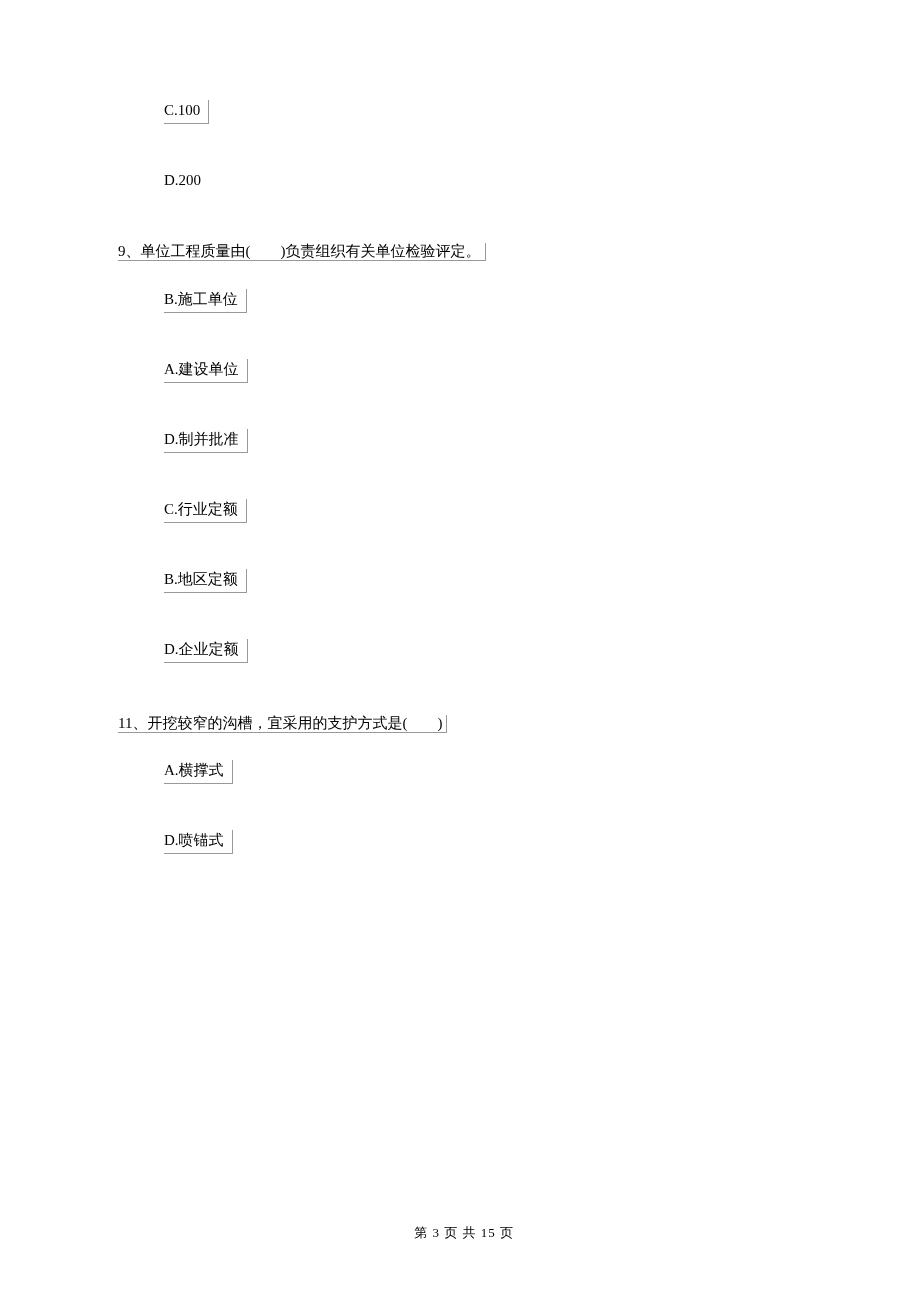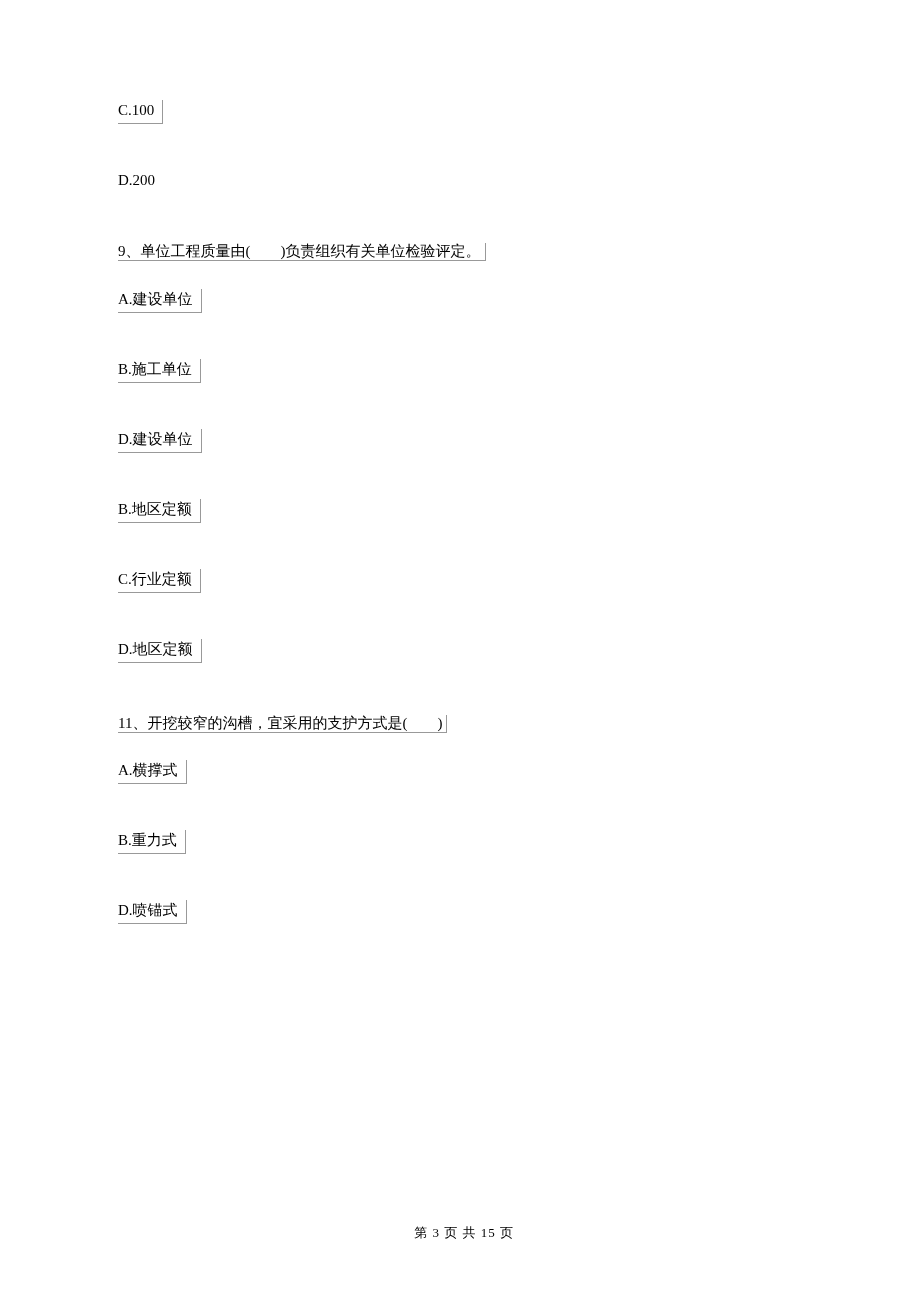--- a/index.html
+++ b/index.html
@@ -14,20 +14,21 @@
       font-family: "SimSun", "宋体", serif;
       font-size: 15px;
       color: #000;
       line-height: 1.4;
       position: relative;
     }
     .page {
       padding: 100px 120px 0 118px;
     }
     .option {
+      margin-left: 46px;
       margin-bottom: 23px;
       display: inline-block;
     }
     .option.bordered {
       border-bottom: 1px solid #999;
       border-right: 1px solid #999;
       padding-right: 8px;
       padding-bottom: 2px;
     }
     .question {
@@ -62,47 +63,44 @@
     <span class="option bordered">C.100</span>
   </div>
   <div class="option-wrap">
     <span class="option">D.200</span>
   </div>
 
   <div class="question">
     <span class="q-inline-border">9、单位工程质量由(　　)负责组织有关单位检验评定。</span>
   </div>
   <div class="option-wrap">
+    <span class="option bordered">B.施工单位</span>
+  </div>
+  <div class="option-wrap">
     <span class="option bordered">A.建设单位</span>
   </div>
   <div class="option-wrap">
-    <span class="option bordered">B.施工单位</span>
-  </div>
-  <div class="option-wrap">
-    <span class="option bordered">D.建设单位</span>
+    <span class="option bordered">D.制并批准</span>
   </div>
 
+  <div class="option-wrap">
+    <span class="option bordered">C.行业定额</span>
+  </div>
   <div class="option-wrap">
     <span class="option bordered">B.地区定额</span>
   </div>
   <div class="option-wrap">
-    <span class="option bordered">C.行业定额</span>
-  </div>
-  <div class="option-wrap">
-    <span class="option bordered">D.地区定额</span>
+    <span class="option bordered">D.企业定额</span>
   </div>
 
   <div class="question">
     <span class="q-inline-border">11、开挖较窄的沟槽，宜采用的支护方式是(　　)</span>
   </div>
   <div class="option-wrap">
     <span class="option bordered">A.横撑式</span>
-  </div>
-  <div class="option-wrap">
-    <span class="option bordered">B.重力式</span>
   </div>
   <div class="option-wrap">
     <span class="option bordered">D.喷锚式</span>
   </div>
 
 
 </div>
 
 <div class="footer">第 3 页 共 15 页</div>
 

